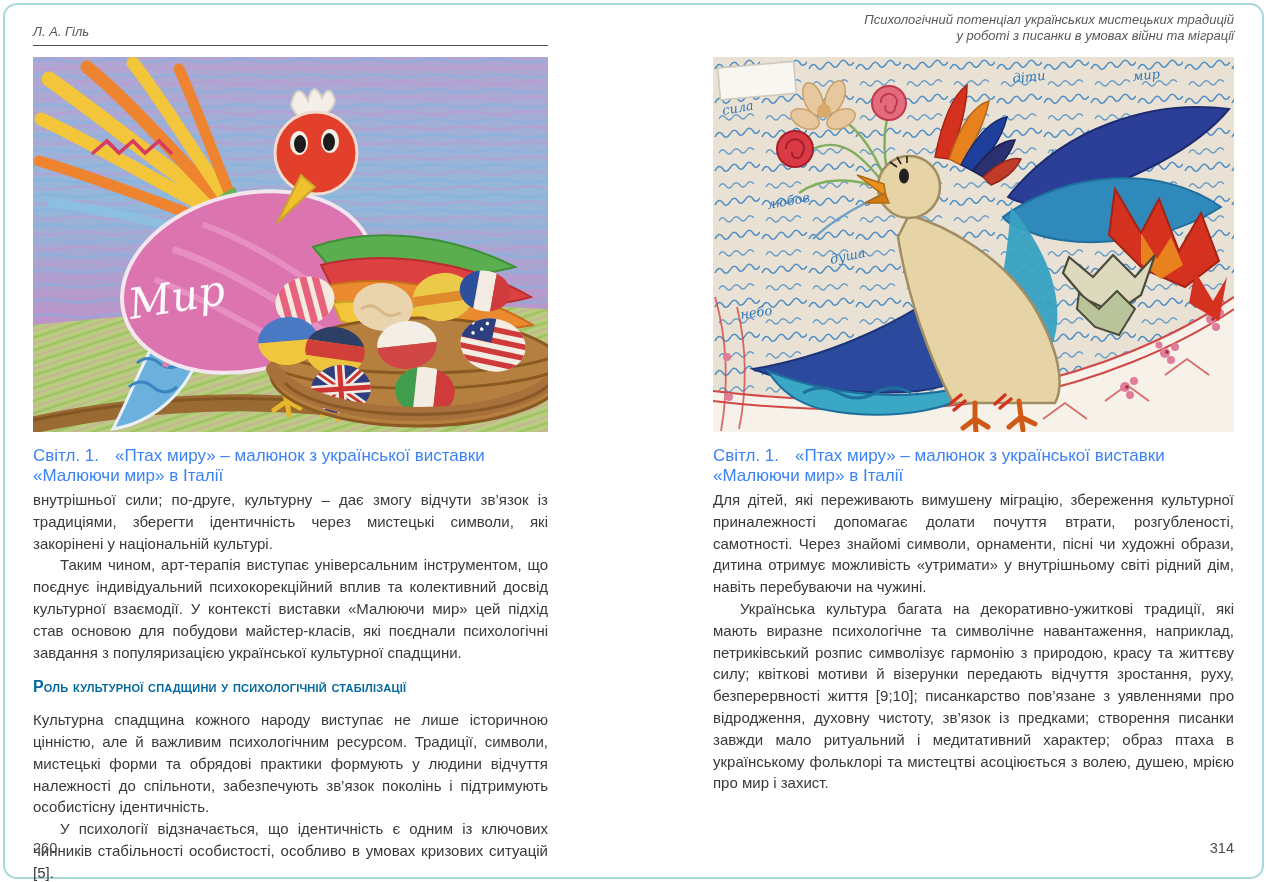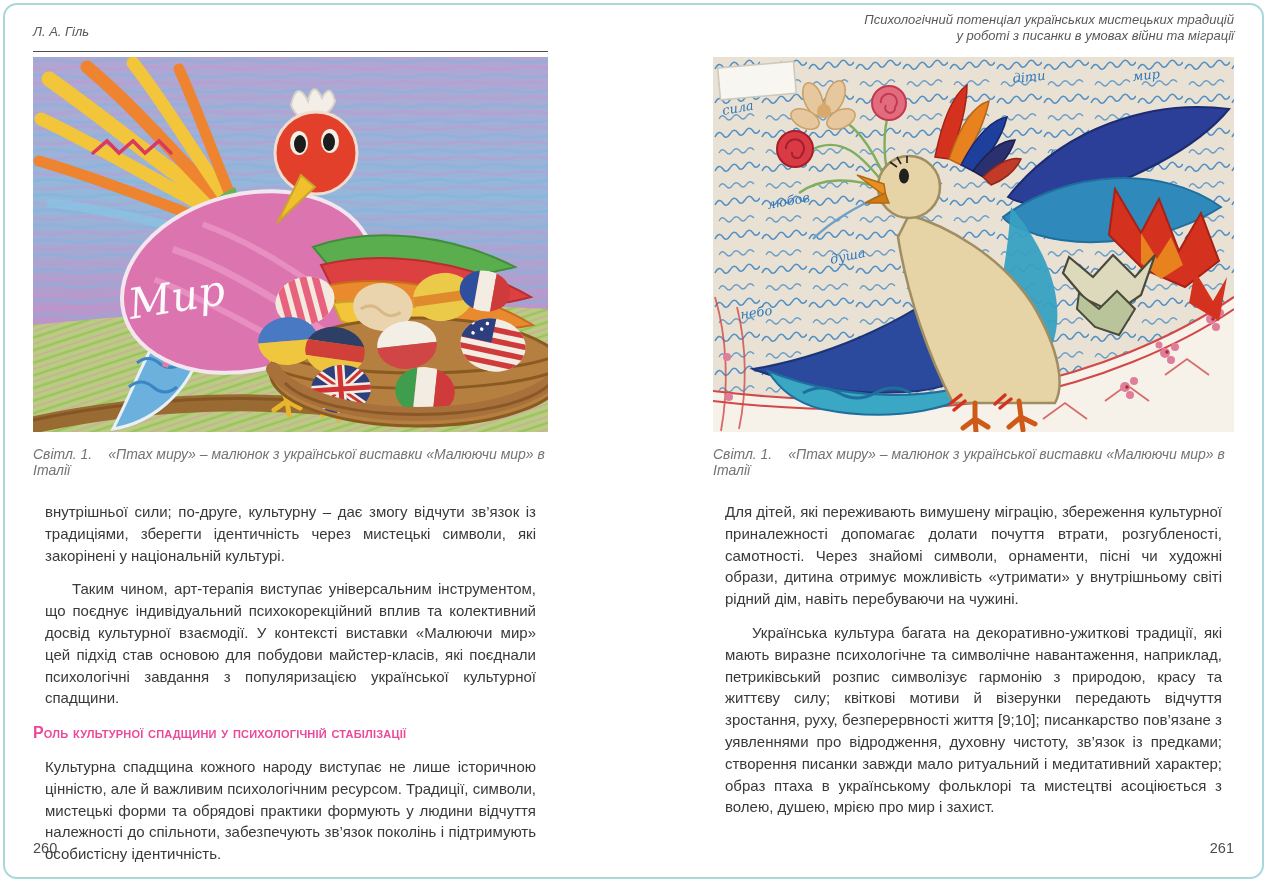--- a/index.html
+++ b/index.html
@@ -11,38 +11,38 @@
   .frame{
     position:absolute;inset:3px;border:2px solid #a9d8da;border-radius:14px;
   }
   .col{position:absolute;top:0;height:882px;}
   .col-left{left:33px;width:515px;}
   .col-right{left:713px;width:521px;}
   .running-head{
     font-style:italic;font-size:13px;color:#58585a;
     border-bottom:1.5px solid #4d4d4d;
   }
-  .col-left .running-head{padding:24px 0 12px;}
+  .col-left .running-head{padding:24px 0 6px;}
   .col-right .running-head{padding:12px 0 13px;text-align:right;line-height:16px;}
   .figure{position:absolute;top:57px;left:0;margin:0;}
   .figure svg{display:block;}
   .caption{
     position:absolute;top:446px;left:0;right:0;
-    font-style:italic;font-size:14px;color:#737373;
+    font-size:17px;color:#3b82f6;
   }
   .cap-label{margin-right:16px;}
   .bodytext{
     position:absolute;top:489px;left:0;right:0;
     font-size:15px;line-height:21.8px;text-align:justify;
   }
-  .bodytext p{margin:12px;text-indent:27px;}
+  .bodytext p{margin:0;text-indent:27px;}
   .bodytext p.cont{text-indent:0;}
   h2.section{
     font-size:16px;font-weight:bold;font-variant:small-caps;
-    letter-spacing:.2px;color:#ec4899;margin:13px 0 11px;text-align:left;
+    letter-spacing:.2px;color:#0369a1;margin:13px 0 11px;text-align:left;
   }
   .pageno{position:absolute;top:840px;font-size:14.5px;color:#4c4c4e;}
   .pageno.pn-left{left:0;}
   .pageno.pn-right{right:0;text-align:right;}
   .hw-word{font-style:italic;fill:#2f78ba;font-size:13px;font-family:"DejaVu Serif",serif;}
   .mir-text{font-style:italic;fill:#fdfafc;font-size:42px;font-family:"DejaVu Serif",serif;}
 </style>
 </head>
 <body>
 
@@ -366,15 +366,15 @@
 
     <div class="caption">
       <span class="cap-label">Світл. 1.</span><span>«Птах миру» – малюнок з української виставки «Малюючи мир» в Італії</span>
     </div>
 
     <div class="bodytext">
       <p class="cont">Для дітей, які переживають вимушену міграцію, збереження культурної приналежності допомагає долати почуття втрати, розгубленості, самотності. Через знайомі символи, орнаменти, пісні чи художні образи, дитина отримує можливість «утримати» у внутрішньому світі рідний дім, навіть перебуваючи на чужині.</p>
       <p>Українська культура багата на декоративно-ужиткові традиції, які мають виразне психологічне та символічне навантаження, наприклад, петриківський розпис символізує гармонію з природою, красу та життєву силу; квіткові мотиви й візерунки передають відчуття зростання, руху, безперервності життя [9;10]; писанкарство пов’язане з уявленнями про відродження, духовну чистоту, зв’язок із предками; створення писанки завжди мало ритуальний і медитативний характер; образ птаха в українському фольклорі та мистецтві асоціюється з волею, душею, мрією про мир і захист.</p>
     </div>
 
-    <div class="pageno pn-right">261</div>
+    <div class="pageno pn-right">314</div>
   </section>
 </div>
 
 </body></html>

